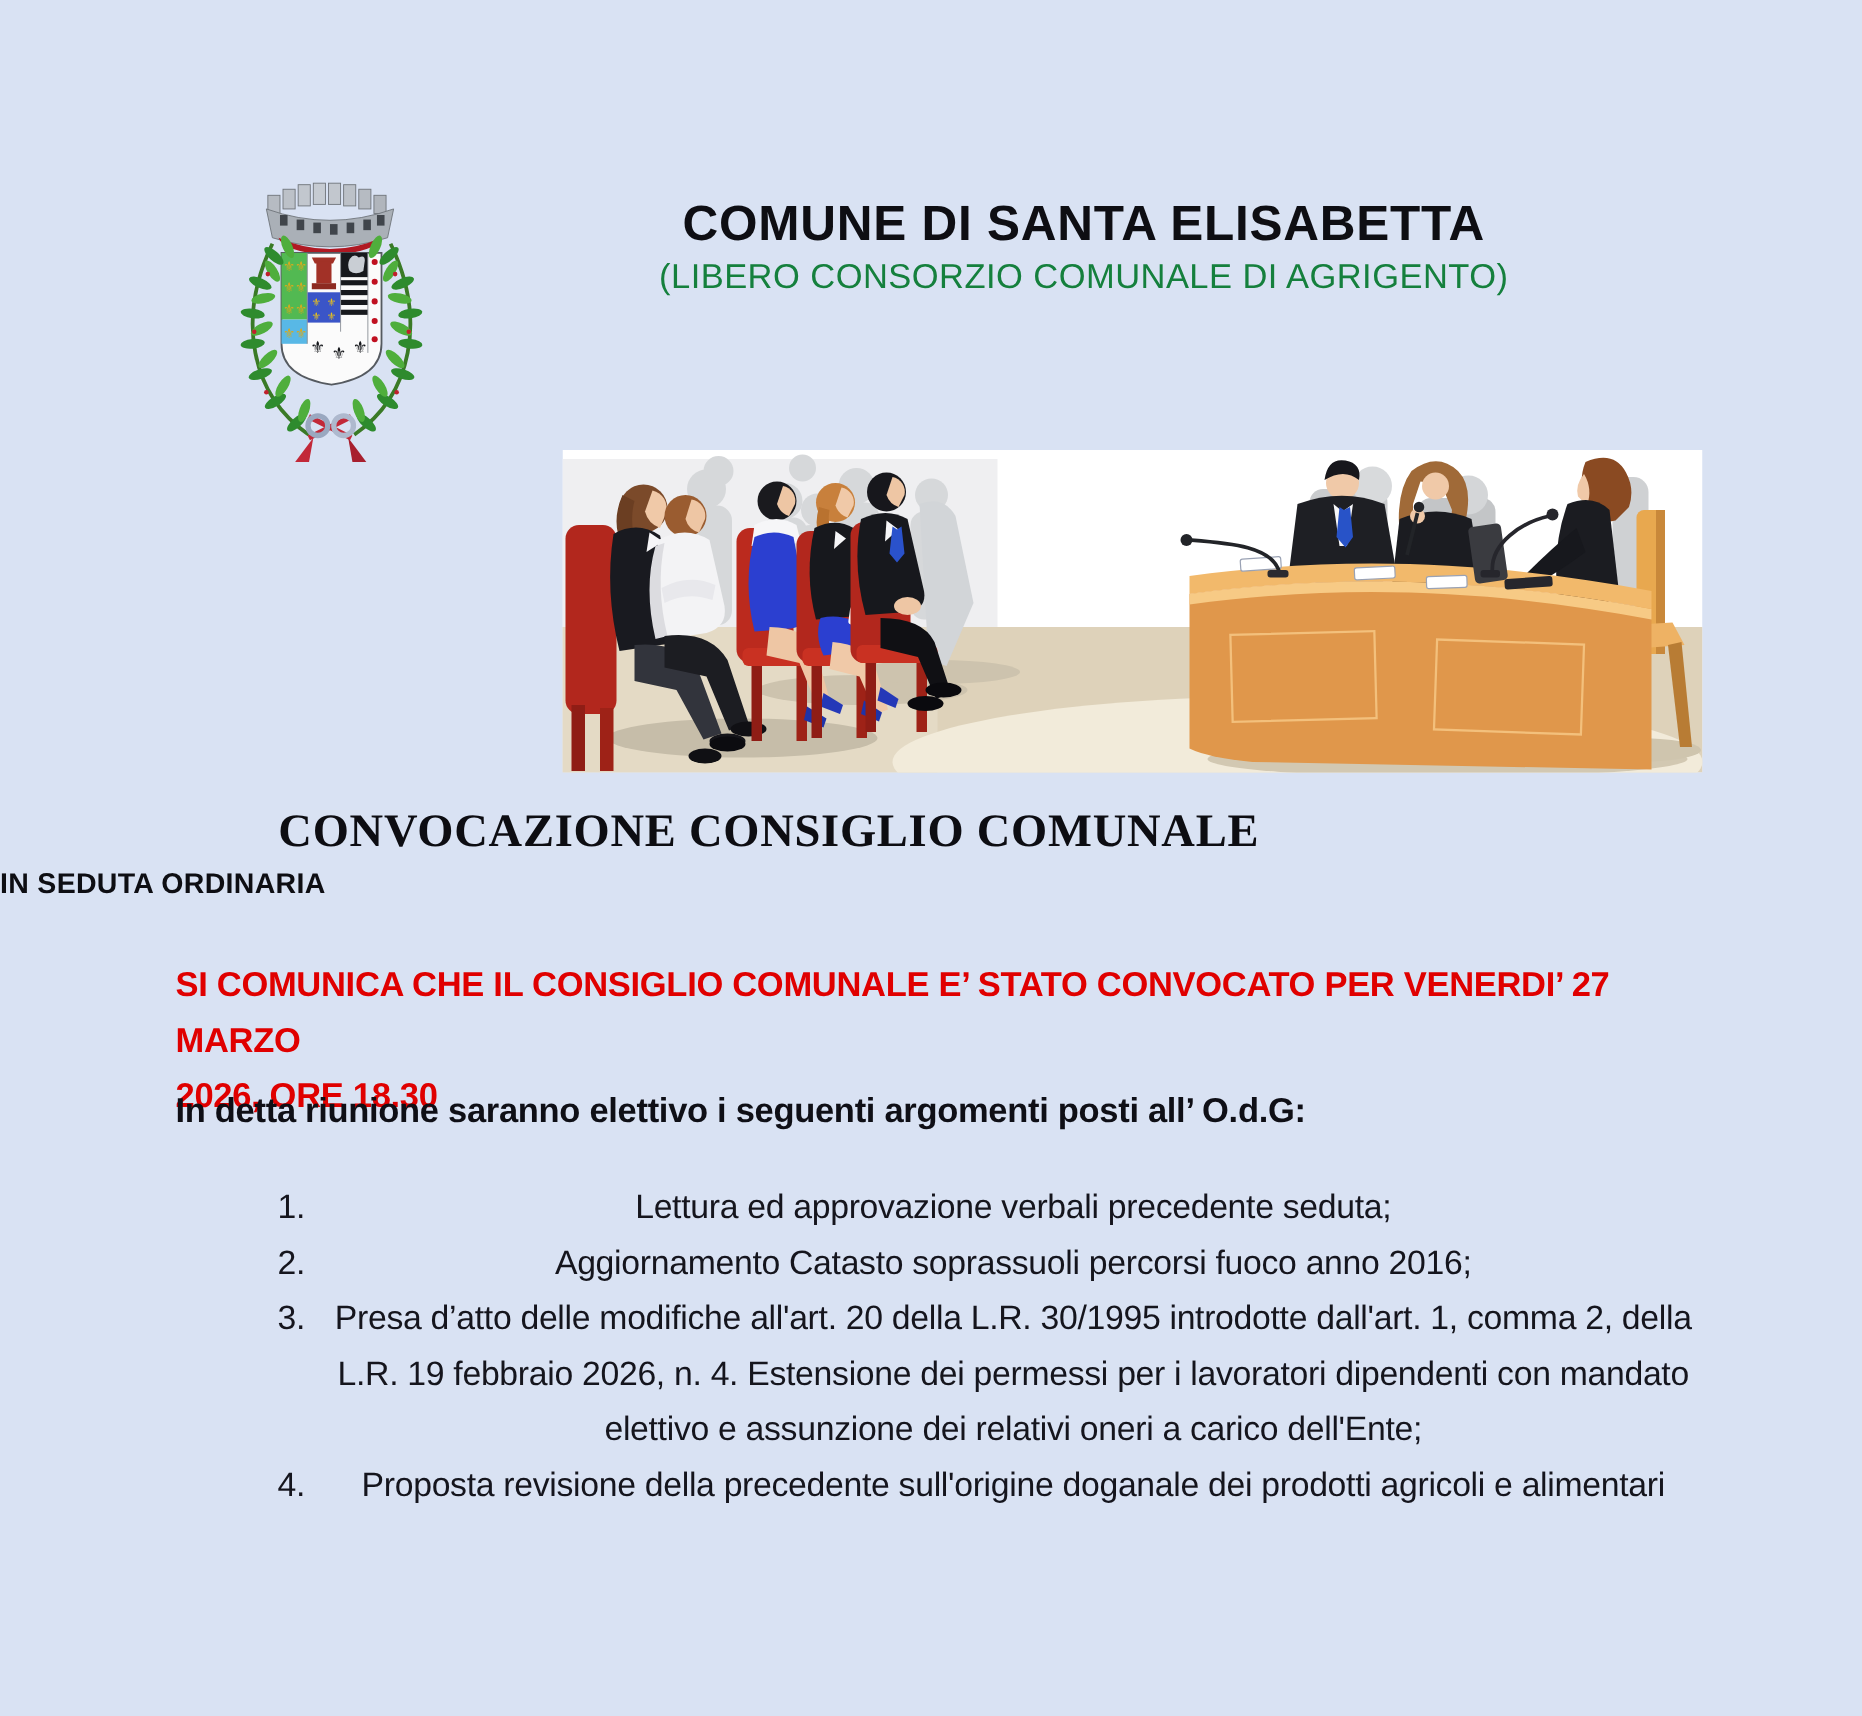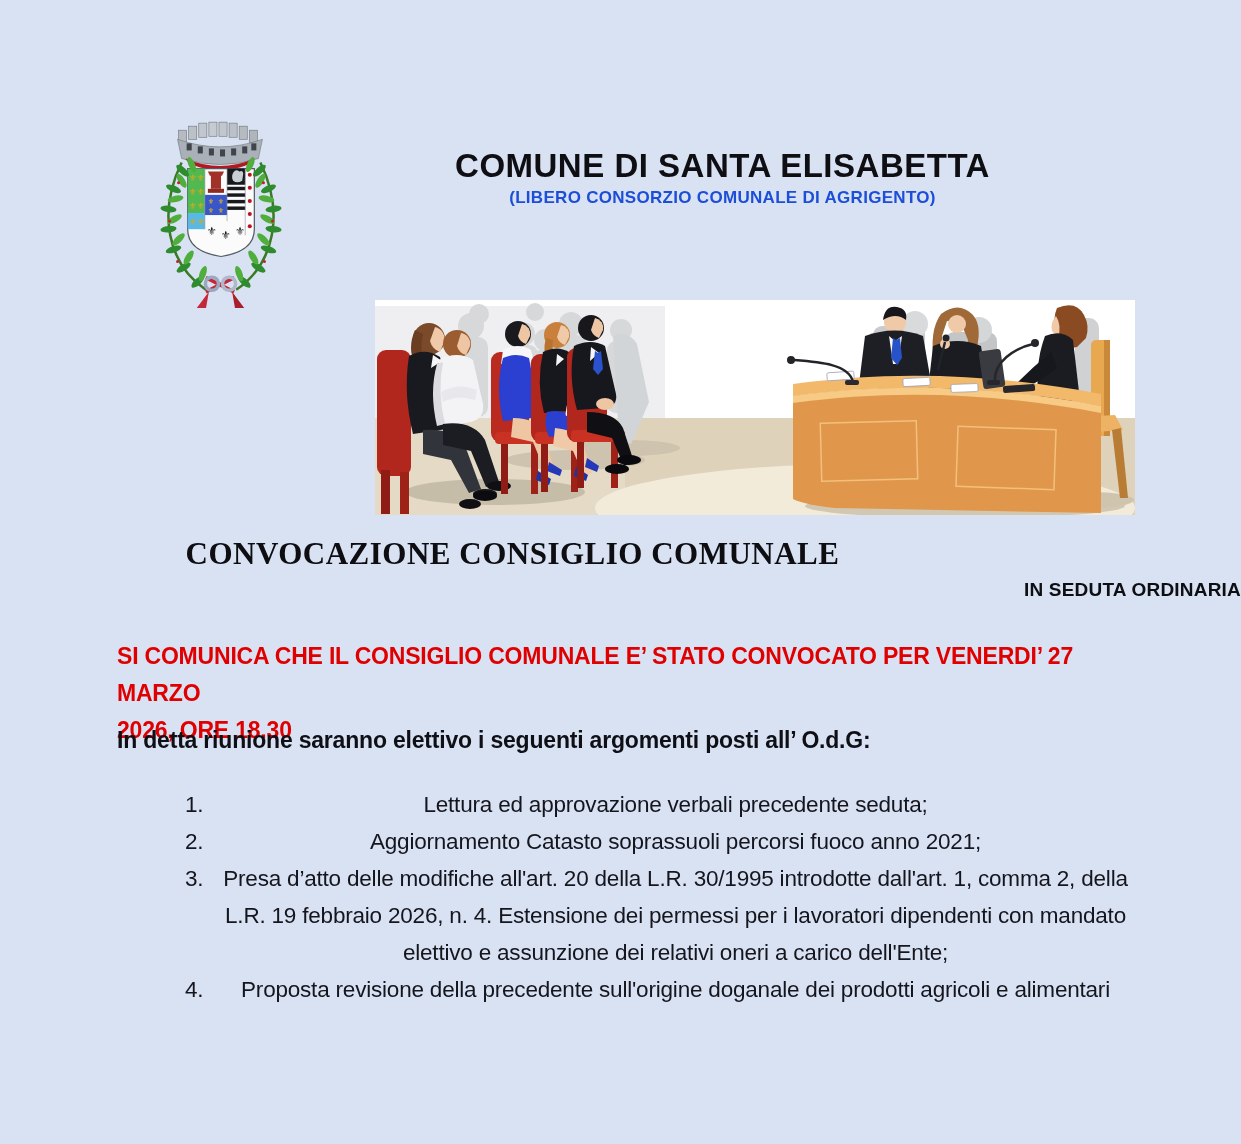--- a/index.html
+++ b/index.html
@@ -9,44 +9,44 @@
     font-family:"Liberation Sans",sans-serif;
     position:relative;
     color:#101018;
     overflow:hidden;
   }
   .page{position:absolute;inset:0;}
 
   .crest{position:absolute;left:147px;top:110px;width:148px;height:198px;}
 
   .header-block{
-    position:absolute;left:300px;top:130px;width:845px;text-align:center;margin-top:17px;
+    position:absolute;left:300px;top:130px;width:845px;text-align:center;
   }
   .title{
     font-size:33px;font-weight:bold;letter-spacing:0.5px;
     color:#0e0e13;line-height:38px;white-space:nowrap;
   }
   .subtitle{
-    font-size:17px;font-weight:bold;letter-spacing:0.3px;
-    color:#1d4ed8;margin-top:3px;white-space:nowrap;
+    font-size:23px;font-weight:normal;letter-spacing:0.3px;
+    color:#15803d;margin-top:3px;white-space:nowrap;
   }
 
   .illustration{
     position:absolute;left:375px;top:300px;width:760px;height:215px;
   }
   .illustration svg{display:block;}
 
   .notice-heading{
     position:absolute;left:0;top:536px;width:1025px;text-align:center;
     font-family:"Liberation Serif",serif;
     font-size:31px;font-weight:bold;letter-spacing:0.5px;color:#0d0d12;
     white-space:nowrap;
   }
   .notice-subheading{
-    position:absolute;left:0;top:579px;width:1241px;text-align:right;
+    position:absolute;left:0;top:579px;width:1241px;text-align:left;
     font-size:19px;font-weight:bold;color:#0e0e13;letter-spacing:0.2px;
   }
   .announcement{
     position:absolute;left:117px;top:638px;width:1015px;
     font-size:23px;font-weight:bold;line-height:37px;
     white-space:pre-line;letter-spacing:-0.2px;
   }
   .intro{
     position:absolute;left:117px;top:727px;width:1015px;
     font-size:23px;font-weight:bold;color:#0f0f16;letter-spacing:-0.2px;
@@ -371,21 +371,21 @@
 
   <div class="intro">In detta riunione saranno elettivo  i seguenti argomenti posti all’ O.d.G:</div>
 
   <div class="agenda">
       <div class="agenda-row">
         <span class="agenda-num">1.</span>
         <span class="agenda-text">Lettura ed approvazione verbali precedente seduta;</span>
       </div>
       <div class="agenda-row">
         <span class="agenda-num">2.</span>
-        <span class="agenda-text">Aggiornamento Catasto soprassuoli percorsi fuoco anno 2021;</span>
+        <span class="agenda-text">Aggiornamento Catasto soprassuoli percorsi fuoco anno 2016;</span>
       </div>
       <div class="agenda-row">
         <span class="agenda-num">3.</span>
         <span class="agenda-text">Presa d’atto delle modifiche all'art. 20 della L.R. 30/1995 introdotte dall'art. 1, comma 2, della L.R. 19 febbraio 2026, n. 4. Estensione dei permessi per i lavoratori dipendenti con mandato elettivo e assunzione dei relativi oneri a carico dell'Ente;</span>
       </div>
       <div class="agenda-row">
         <span class="agenda-num">4.</span>
         <span class="agenda-text">Proposta revisione della precedente sull'origine doganale dei prodotti  agricoli e alimentari</span>
       </div>
     </div>

